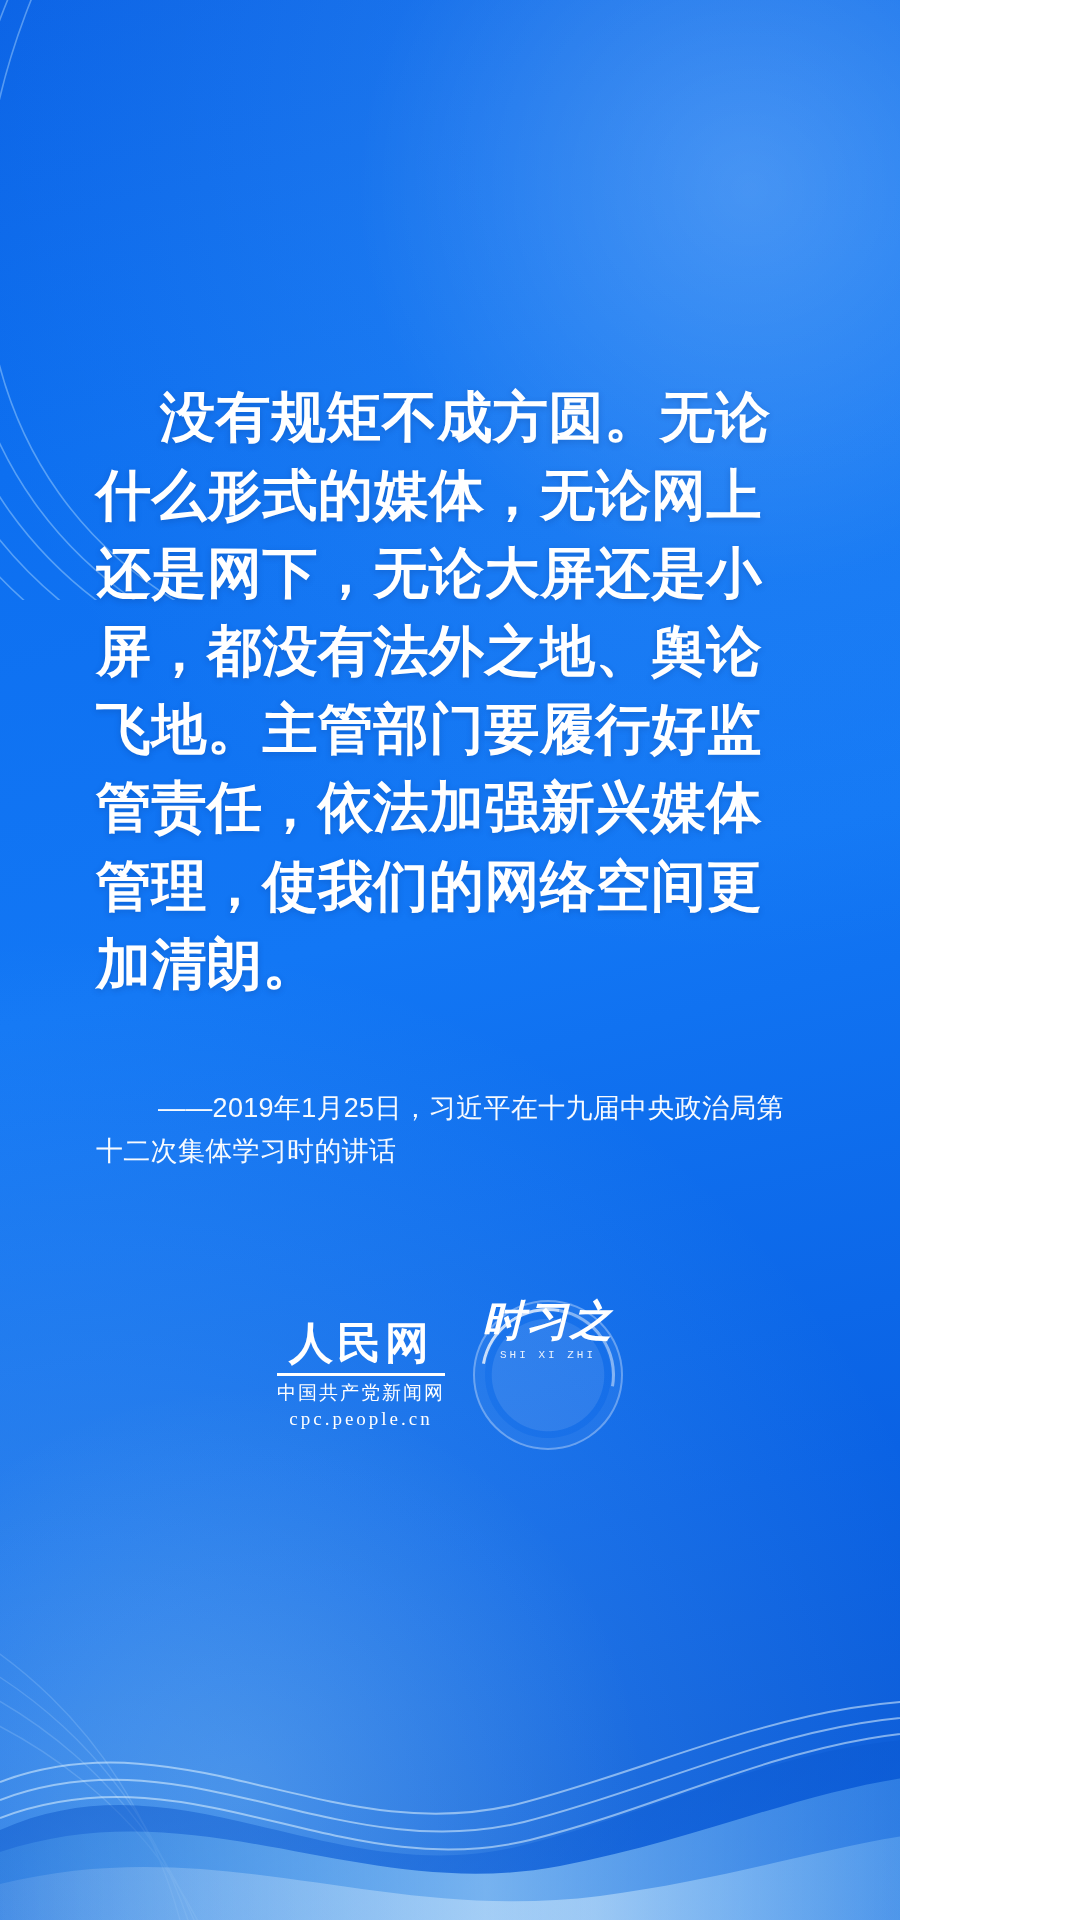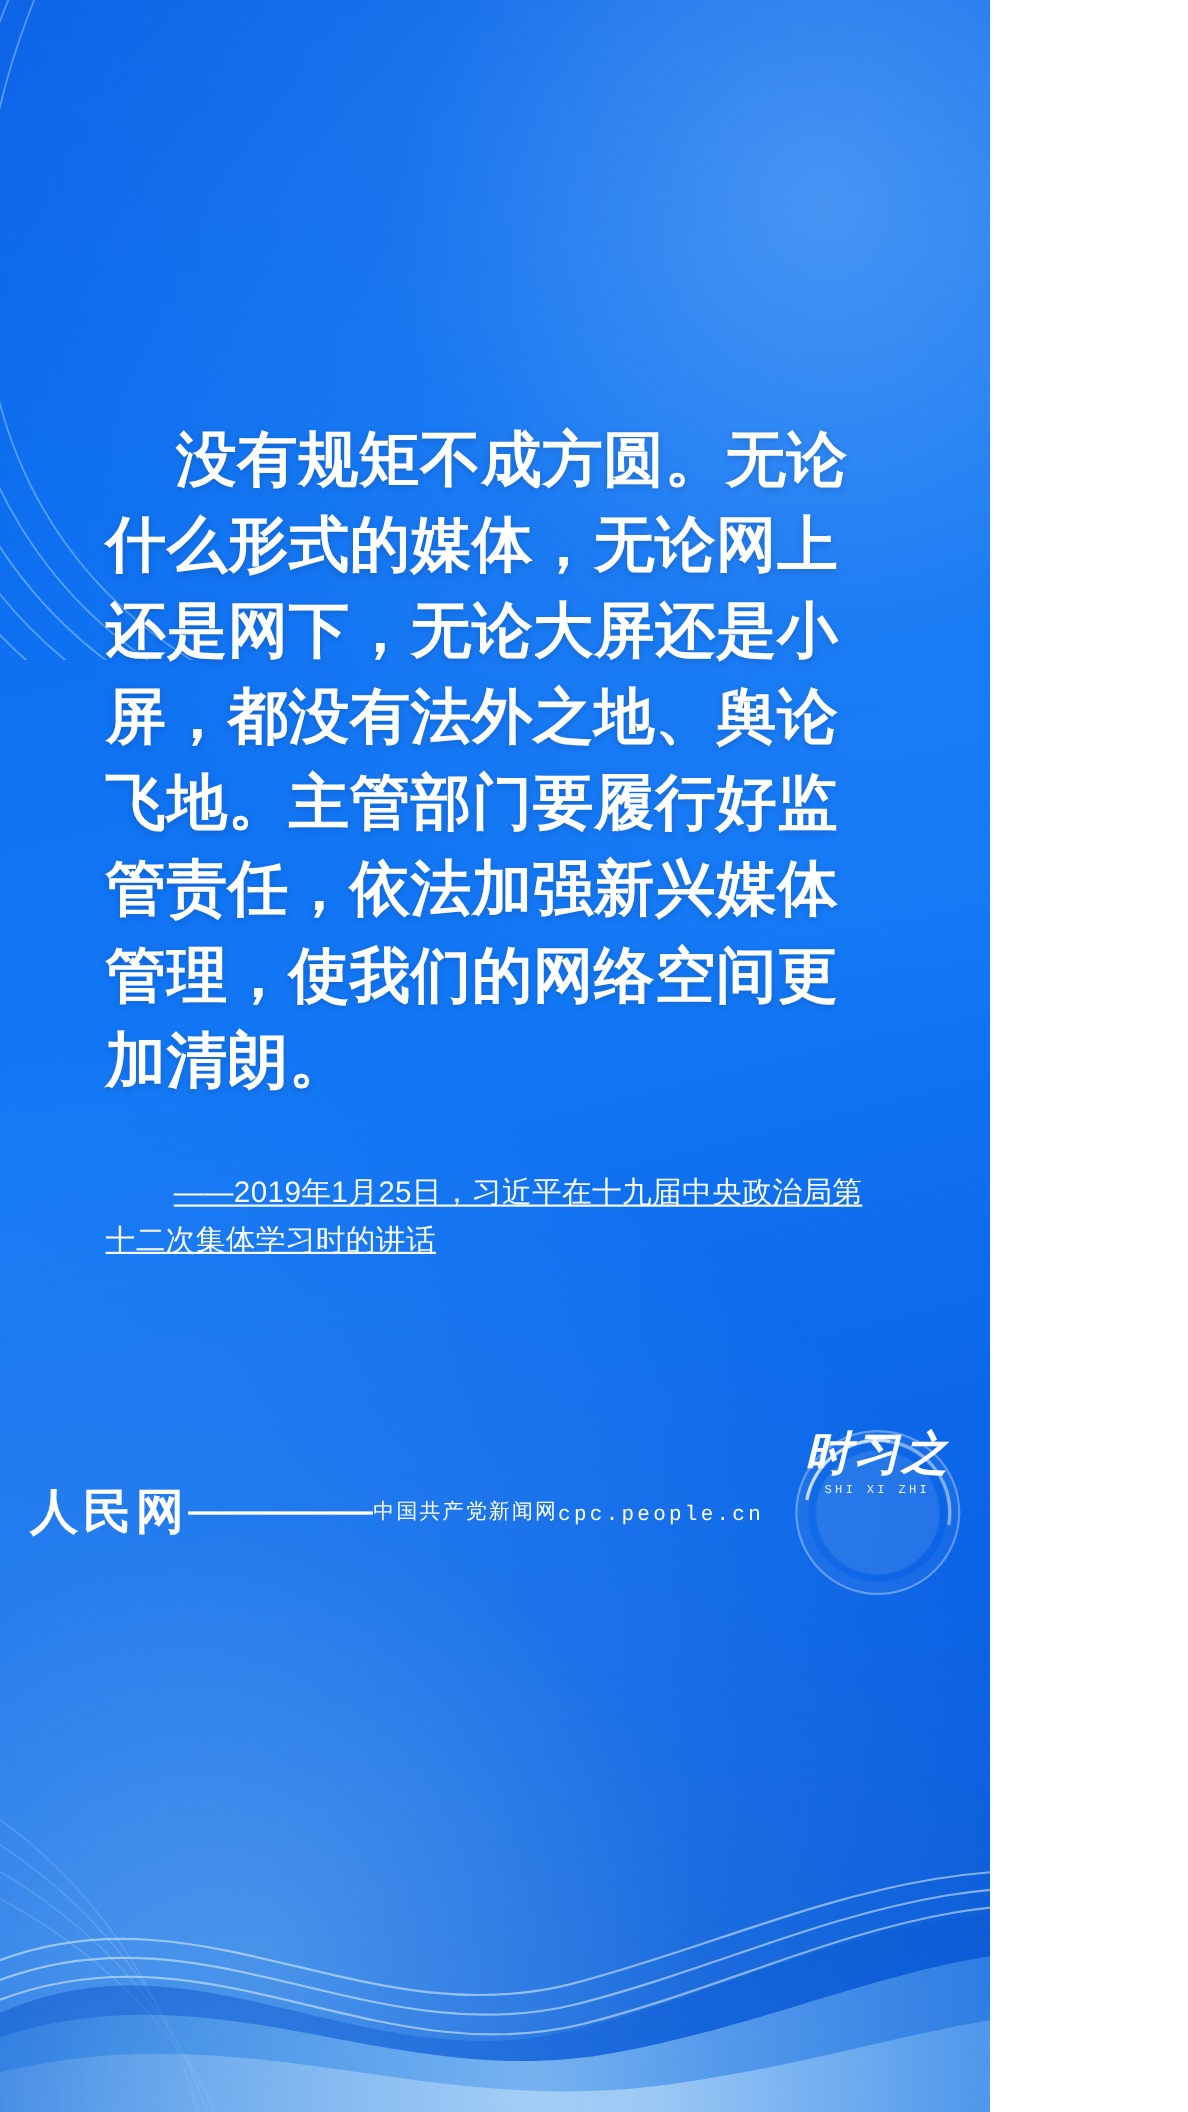--- a/index.html
+++ b/index.html
@@ -38,50 +38,49 @@
   .quote {
     color:#ffffff;
     font-size:55px;
     line-height:1.42;
     font-weight:bold;
     letter-spacing:0.5px;
     text-indent:64px;
     text-shadow:0 2px 6px rgba(0,40,110,0.22);
   }
   .attribution {
-    margin-top:60px;
+    margin-top:84px;
     color:#ffffff;
     font-size:27px;
     line-height:1.62;
     text-indent:62px;
     letter-spacing:0.3px;
     opacity:.97;
-    text-decoration:underline;
   }
 
   
   .footer {
     position:absolute;
     left:0; right:0; top:1300px;
     display:flex;
     align-items:center;
     justify-content:center;
     gap:28px;
   }
-  .pd-logo { display:flex; flex-direction:row; align-items:center; }
+  .pd-logo { display:flex; flex-direction:column; align-items:center; }
   .pd-top {
     font-size:44px; font-weight:bold; color:#ffffff; letter-spacing:4px;
     font-family:"DejaVu Sans", sans-serif;
     line-height:1.05;
   }
   .pd-rule { width:168px; height:3px; background:#ffffff; margin:7px 0 6px; }
   .pd-mid { font-size:19px; color:#ffffff; letter-spacing:2px; line-height:1.2; }
   .pd-url {
     font-size:19px; color:#ffffff; letter-spacing:3px; margin-top:4px;
-    font-family:Liberation Mono, monospace;
+    font-family:Liberation Serif, serif;
   }
   .ssz {
     position:relative;
     width:150px; height:150px;
     display:flex; flex-direction:column;
     align-items:center; 
   }
   .ssz-ring {
     position:absolute; inset:0;
     border-radius:50%;

